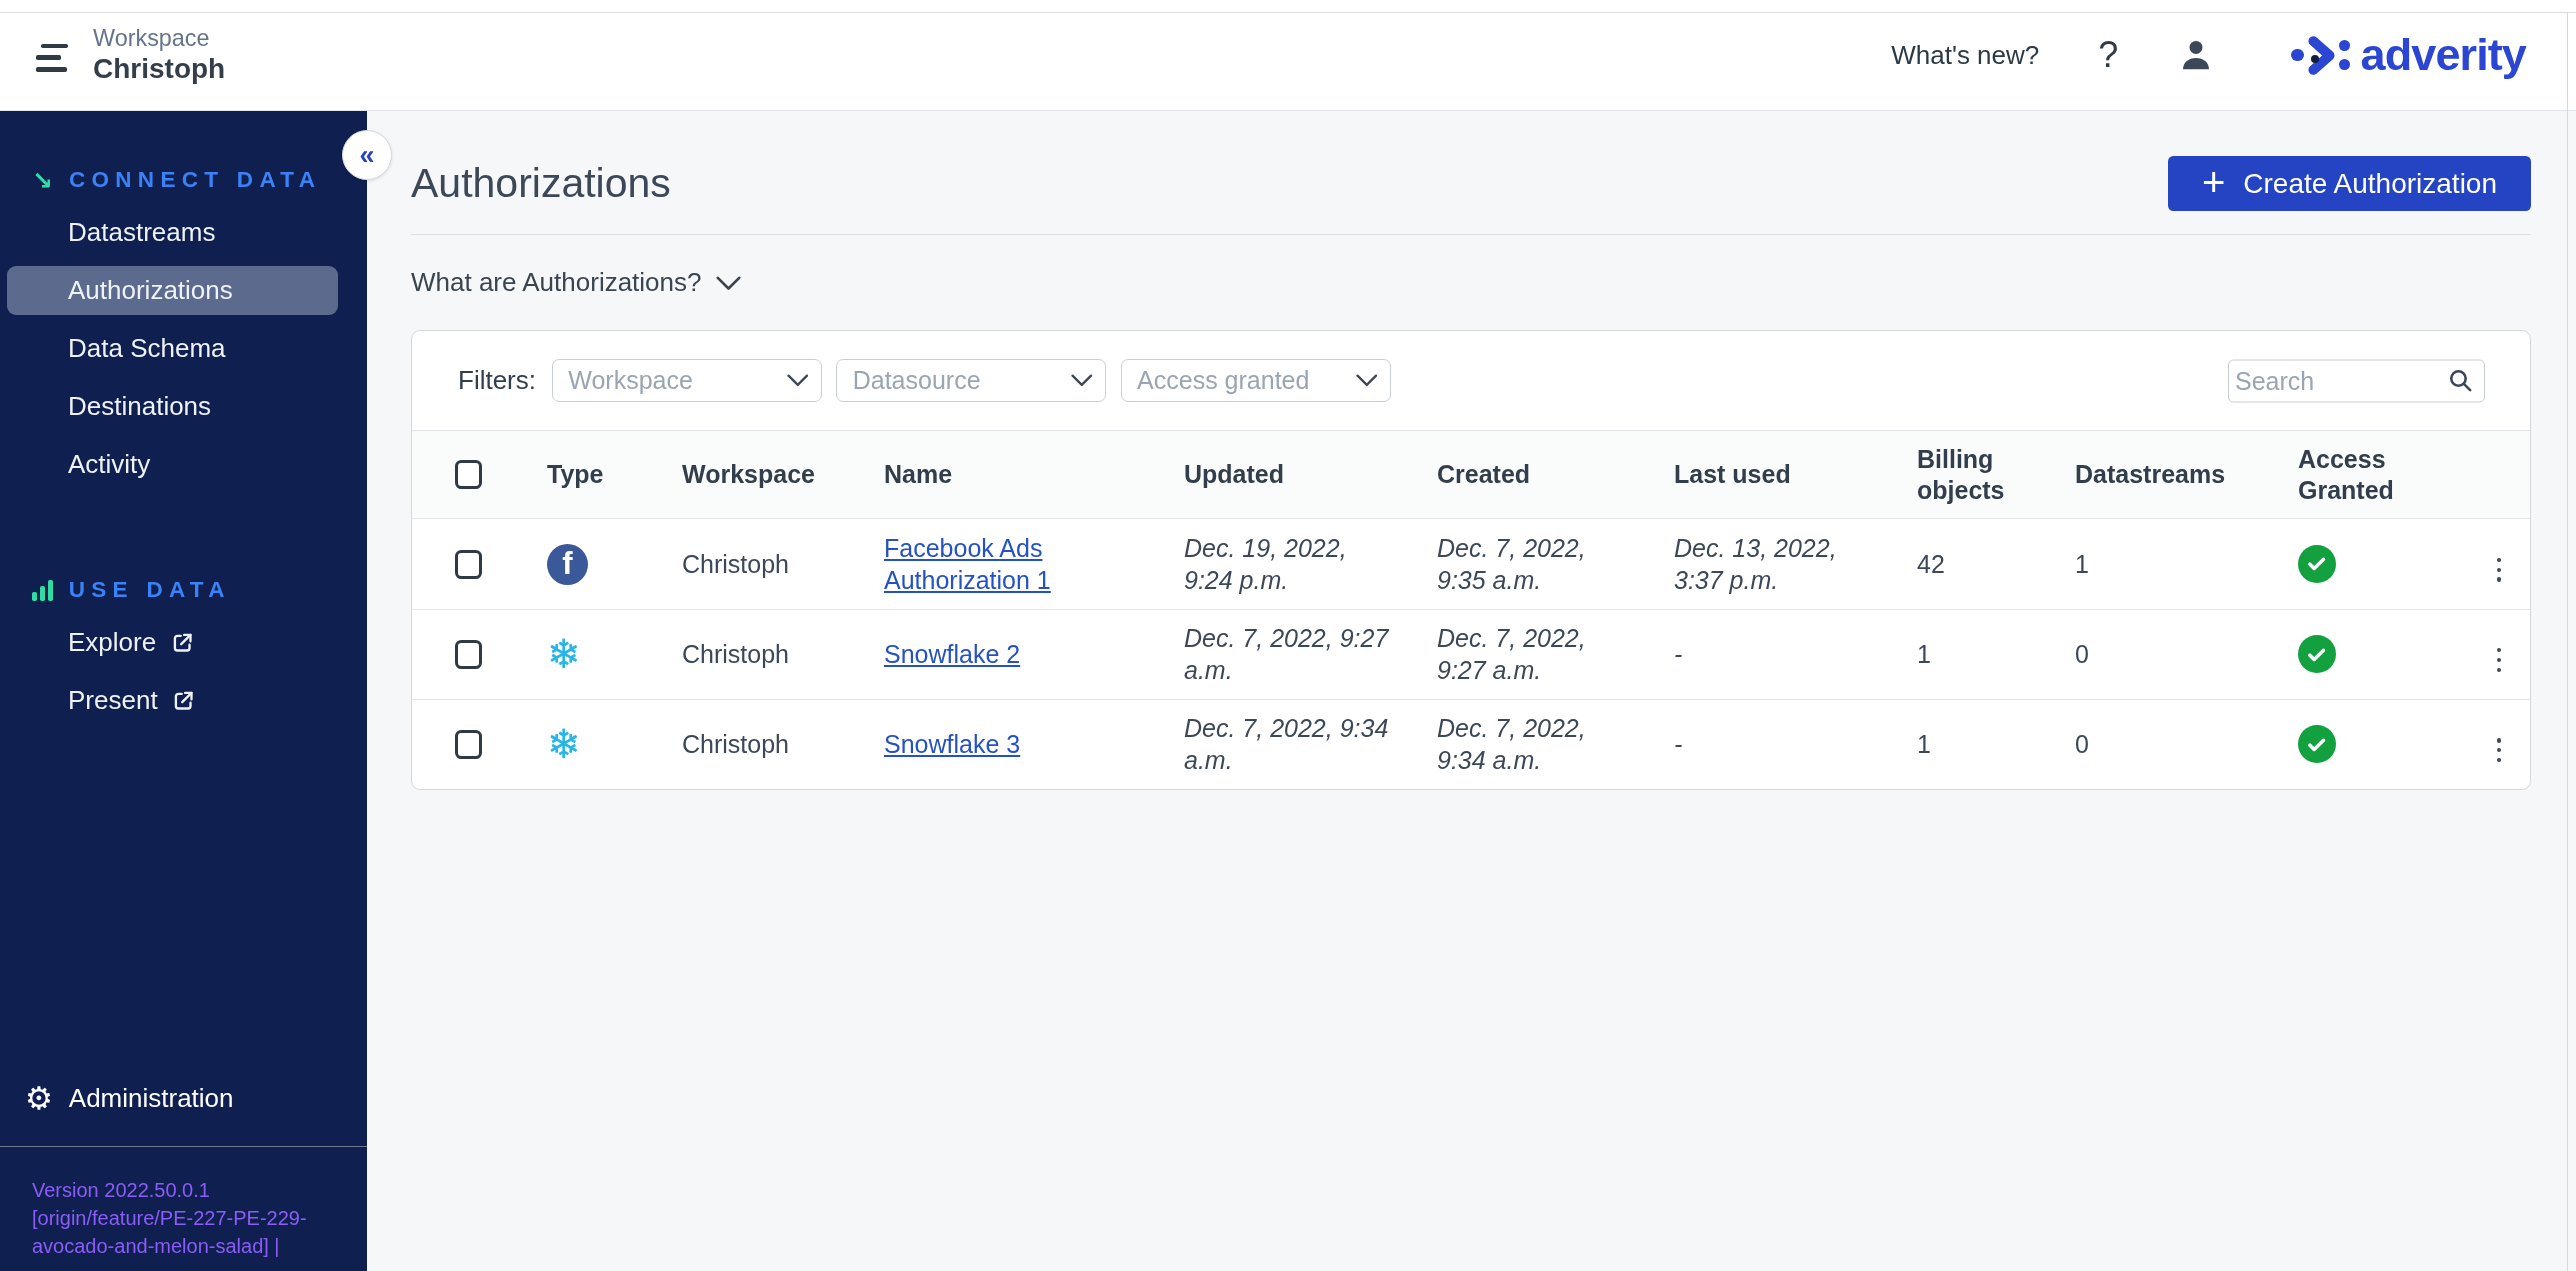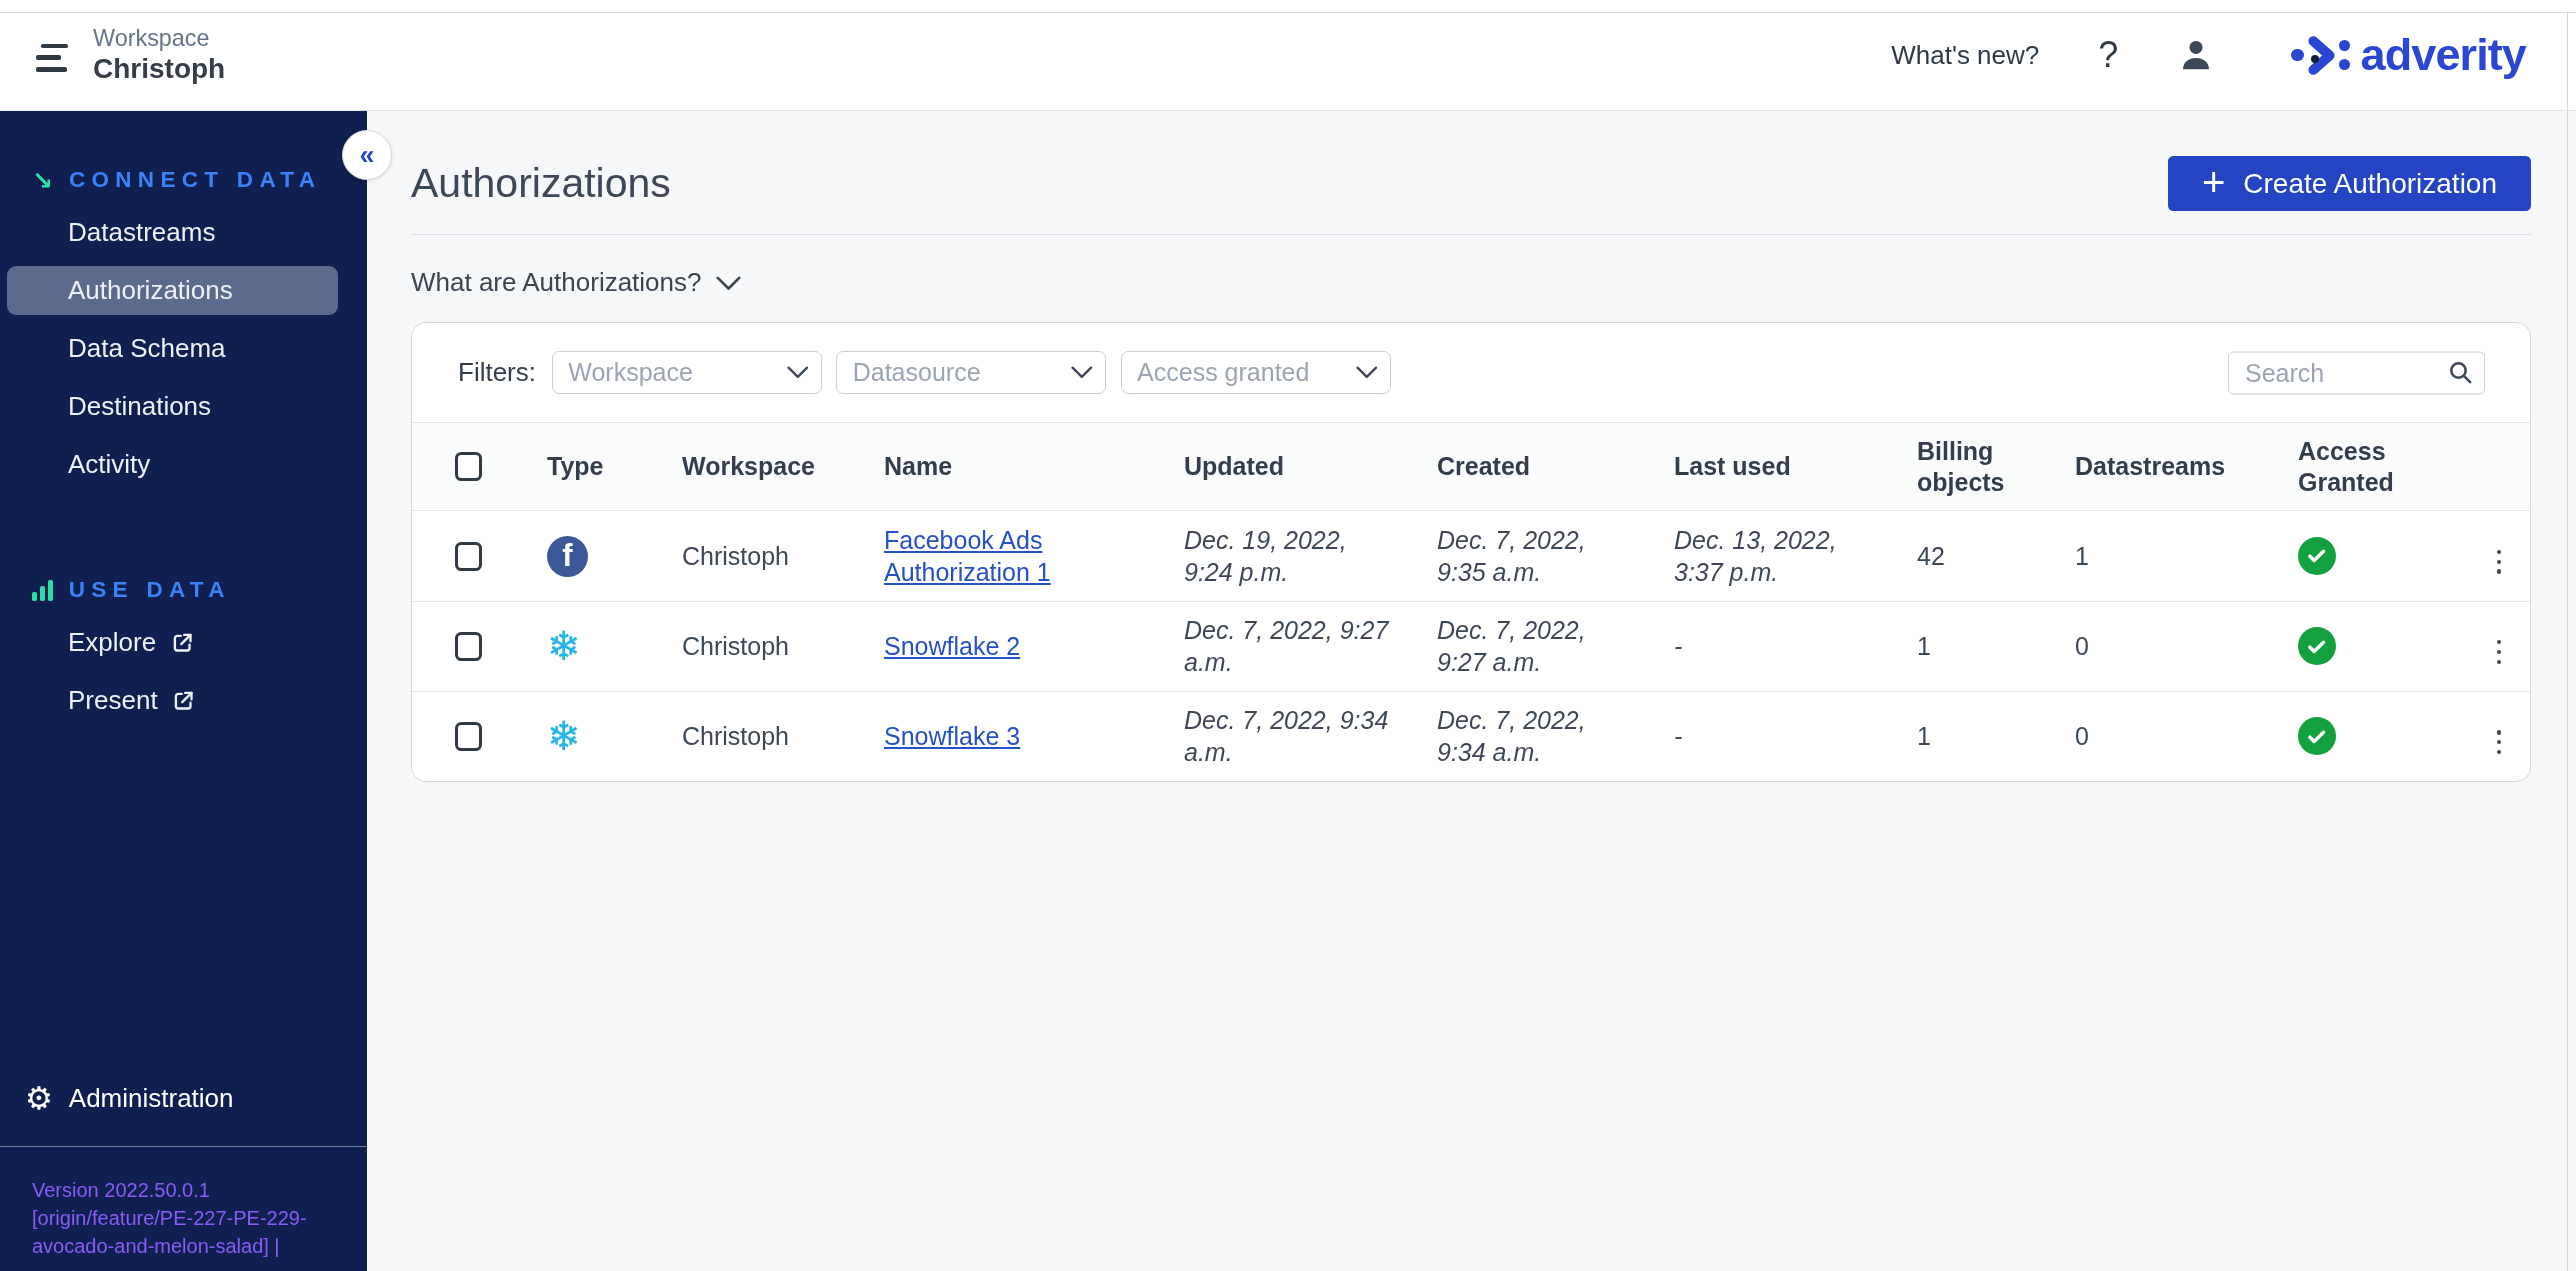--- a/index.html
+++ b/index.html
@@ -69,30 +69,30 @@
   .page-title { font-size:41px; font-weight:400; color:#3c4858; }
   .create-btn { margin-left:auto; height:55px; padding:0 34px; background:#2444c4; border:none; border-radius:5.4px;
                 color:#ffffff; font-size:28px; font-family:inherit; display:flex; align-items:center; gap:18px; cursor:pointer; }
   .create-btn .plus { font-size:40px; font-weight:300; line-height:0; margin-top:-3.6px; }
   .title-rule { height:0.9px; background:#dcdfe3; margin-top:23.4px; }
   .what-are { margin-top:32px; display:flex; align-items:center; gap:14.4px; font-size:26px; color:#3a4550;
               cursor:pointer; width:fit-content; }
   .chev-down { display:flex; }
 
   
-  .card { margin-top:24px; background:#ffffff; border:0.9px solid #d5d9de; border-radius:15px; overflow:hidden; }
+  .card { margin-top:32px; background:#ffffff; border:0.9px solid #d5d9de; border-radius:9px; overflow:hidden; }
   .filters-row { position:relative; height:100px; display:flex; align-items:center; padding-left:46px;
                  border-bottom:0.9px solid #e1e4e7; }
   .filters-label { font-size:26px; color:#333e4c; margin-right:16px; }
   .dd { position:relative; width:270px; height:43px; border:0.9px solid #c8cdd4; border-radius:7.2px; background:#fff;
         display:flex; align-items:center; padding:0 43px 0 15.3px; margin-right:14.4px; cursor:pointer; }
   .dd span { font-size:25px; color:#9aa5b3; white-space:nowrap; overflow:hidden; }
   .dd .chev-down { position:absolute; right:12.6px; }
   .search-wrap { position:absolute; right:45px; top:50%; transform:translateY(-50%); width:257px; height:43px; }
-  .search-wrap input { width:100%; height:100%; border:0.9px solid #c8cdd4; border-radius:5.4px; padding:0 47px 0 16px;
+  .search-wrap input { width:100%; height:100%; border:0.9px solid #c8cdd4; border-radius:5.4px; padding:0 47px 0 6px;
                        font-size:25px; font-family:inherit; color:#3c4858; background:#fff; outline:none; }
   .search-wrap input::placeholder { color:#9aa5b3; }
   .search-ico { position:absolute; right:10.8px; top:50%; transform:translateY(-50%); display:flex; cursor:pointer; }
 
   
   table { width:100%; border-collapse:collapse; table-layout:fixed; }
   thead tr { background:#fafbfb; }
   th { font-size:25px; font-weight:bold; color:#333e4c; text-align:left; padding:12.6px 9px 12.6px 27px;
        height:68px; vertical-align:middle; line-height:31px; }
   td { font-size:25px; color:#3c4858; padding:12.6px 9px 12.6px 27px; height:89px; vertical-align:middle;

